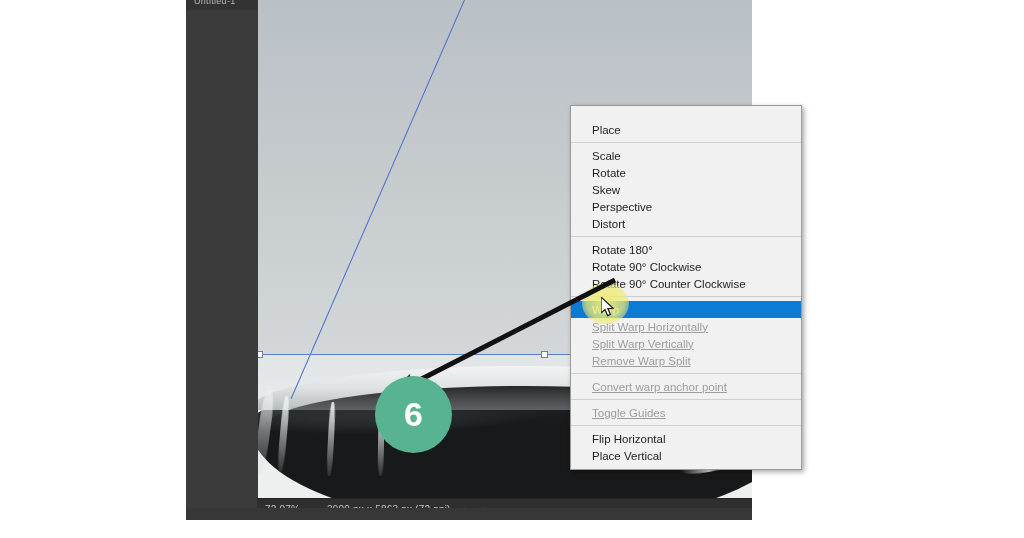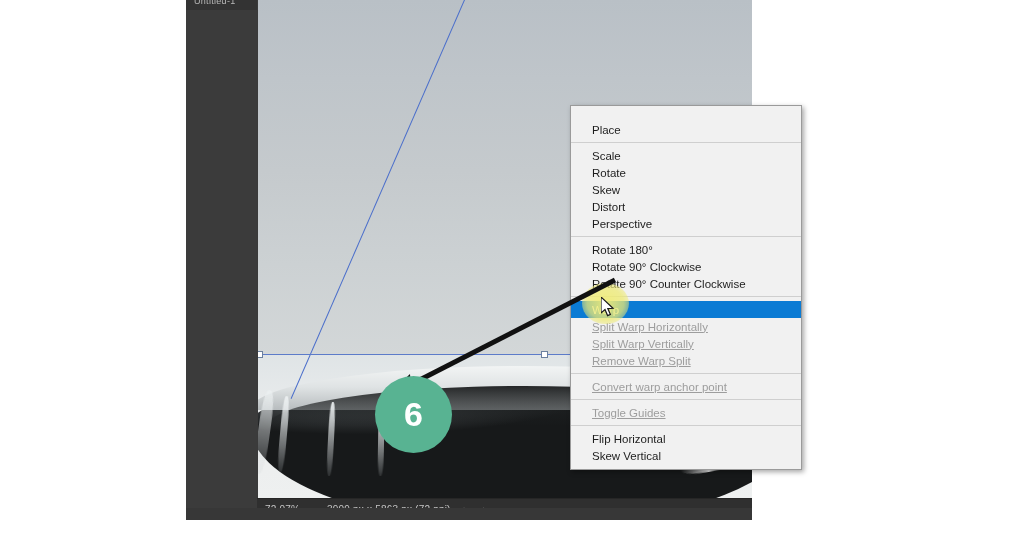--- a/index.html
+++ b/index.html
@@ -417,22 +417,22 @@
 
   <div class="context-menu" id="context-menu">
       <div class="menu-group">
         <div class="menu-item">Place</div>
       </div>
       <div class="menu-sep"></div>
       <div class="menu-group">
         <div class="menu-item">Scale</div>
         <div class="menu-item">Rotate</div>
         <div class="menu-item">Skew</div>
+        <div class="menu-item">Perspective</div>
         <div class="menu-item">Distort</div>
-        <div class="menu-item">Perspective</div>
       </div>
       <div class="menu-sep"></div>
       <div class="menu-group">
         <div class="menu-item">Rotate 180°</div>
         <div class="menu-item">Rotate 90° Clockwise</div>
         <div class="menu-item">Rotate 90° Counter Clockwise</div>
       </div>
       <div class="menu-sep"></div>
       <div class="menu-group">
         <div class="menu-item selected">Warp</div>
@@ -444,21 +444,21 @@
       <div class="menu-group">
         <div class="menu-item disabled">Convert warp anchor point</div>
       </div>
       <div class="menu-sep"></div>
       <div class="menu-group">
         <div class="menu-item disabled">Toggle Guides</div>
       </div>
       <div class="menu-sep"></div>
       <div class="menu-group">
         <div class="menu-item">Flip Horizontal</div>
-        <div class="menu-item">Skew Vertical</div>
+        <div class="menu-item">Place Vertical</div>
       </div>
     </div>
 
   <div class="cursor-highlight"></div>
 
   <svg class="mouse-cursor" width="15" height="21" viewBox="0 0 15 21">
     <polygon points="0,0 0,16 4,12.5 6.6,18.6 9.4,17.4 6.8,11.6 12,11.3" fill="#ffffff" stroke="#1a1a1a" stroke-width="1.2"></polygon>
   </svg>
 
   <svg class="annotation-arrow" viewBox="0 0 260 160">

